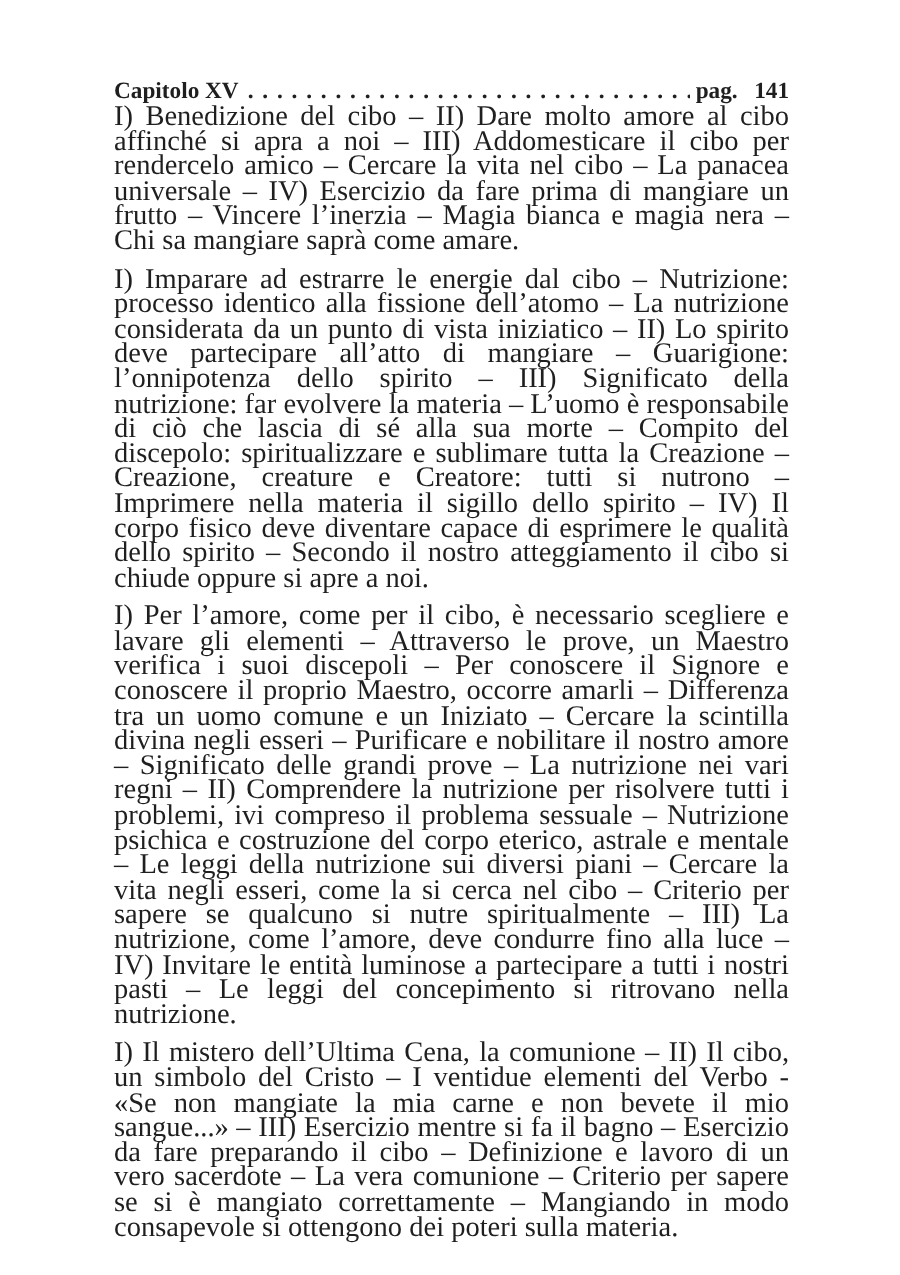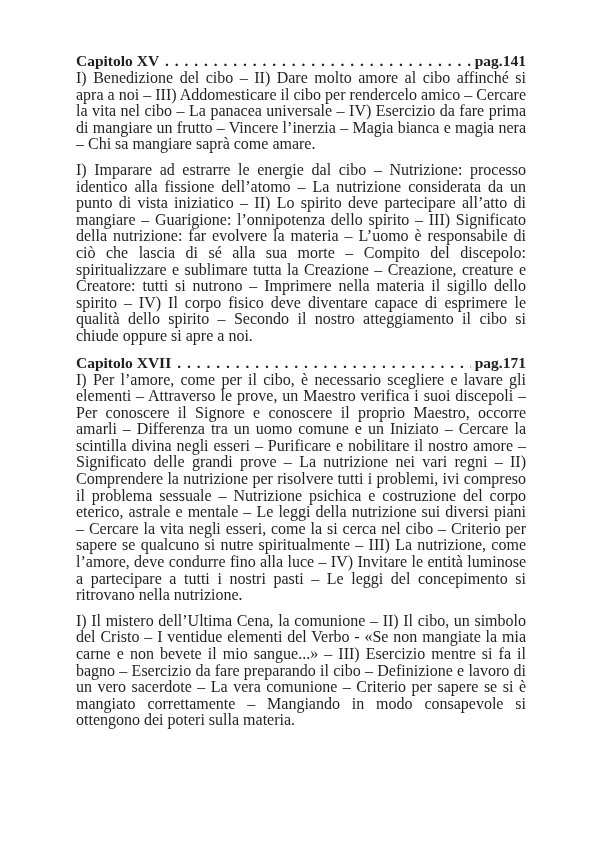--- a/index.html
+++ b/index.html
@@ -33,24 +33,24 @@
     overflow: hidden;
     white-space: nowrap;
     margin: 0 4px 0 6px;
     min-width: 0;
   }
   .dots::after {
     content: ". . . . . . . . . . . . . . . . . . . . . . . . . . . . . . . . . . . . . . . . . . . . . . . . . . . . . . . . . . . . . . . . . . . . ";
     letter-spacing: 1px;
   }
   .pag { flex: 0 0 auto; }
-  .pag-num { }
+  .pag-num { margin-left: 11px; }
   .toc-body {
     margin: 1px 0 0 0;
-    font-size: 16px;
+    font-size: 19px;
     line-height: 16.6px;
     text-align: justify;
   }
 </style>
 </head>
 <body>
 
 <div class="page">
   <div class="content">
 
@@ -61,25 +61,20 @@
         <span class="pag"><span class="pag-label">pag.</span><span class="pag-num">141</span></span>
       </div>
       <p class="toc-body">I) Benedizione del cibo – II) Dare molto amore al cibo affinché si apra a noi – III) Addomesticare il cibo per rendercelo amico – Cercare la vita nel cibo – La panacea universale – IV) Esercizio da fare prima di mangiare un frutto – Vincere l’inerzia – Magia bianca e magia nera – Chi sa mangiare saprà come amare.</p>
     </section>
 
     <section class="toc-section">
       <p class="toc-body">I) Imparare ad estrarre le energie dal cibo – Nutrizione: processo identico alla fissione dell’atomo – La nutrizione considerata da un punto di vista iniziatico – II) Lo spirito deve partecipare all’atto di mangiare – Guarigione: l’onnipotenza dello spirito – III) Significato della nutrizione: far evolvere la materia – L’uomo è responsabile di ciò che lascia di sé alla sua morte – Compito del discepolo: spiritualizzare e sublimare tutta la Creazione – Creazione, creature e Creatore: tutti si nutrono – Imprimere nella materia il sigillo dello spirito – IV) Il corpo fisico deve diventare capace di esprimere le qualità dello spirito – Secondo il nostro atteggiamento il cibo si chiude oppure si apre a noi.</p>
     </section>
 
     <section class="toc-section">
-      <div class="toc-heading">
-        <span class="chapter">Capitolo XVII</span>
-        <span class="dots"></span>
-        <span class="pag"><span class="pag-label">pag.</span><span class="pag-num">171</span></span>
-      </div>
       <p class="toc-body">I) Per l’amore, come per il cibo, è necessario scegliere e lavare gli elementi – Attraverso le prove, un Maestro verifica i suoi discepoli – Per conoscere il Signore e conoscere il proprio Maestro, occorre amarli – Differenza tra un uomo comune e un Iniziato – Cercare la scintilla divina negli esseri – Purificare e nobilitare il nostro amore – Significato delle grandi prove – La nutrizione nei vari regni – II) Comprendere la nutrizione per risolvere tutti i problemi, ivi compreso il problema sessuale – Nutrizione psichica e costruzione del corpo eterico, astrale e mentale – Le leggi della nutrizione sui diversi piani – Cercare la vita negli esseri, come la si cerca nel cibo – Criterio per sapere se qualcuno si nutre spiritualmente – III) La nutrizione, come l’amore, deve condurre fino alla luce – IV) Invitare le entità luminose a partecipare a tutti i nostri pasti – Le leggi del concepimento si ritrovano nella nutrizione.</p>
     </section>
 
     <section class="toc-section">
       <p class="toc-body">I) Il mistero dell’Ultima Cena, la comunione – II) Il cibo, un simbolo del Cristo – I ventidue elementi del Verbo - «Se non mangiate la mia carne e non bevete il mio sangue...» – III) Esercizio mentre si fa il bagno – Esercizio da fare preparando il cibo – Definizione e lavoro di un vero sacerdote – La vera comunione – Criterio per sapere se si è mangiato correttamente – Mangiando in modo consapevole si ottengono dei poteri sulla materia.</p>
     </section>
 
   </div>
 </div>
 

